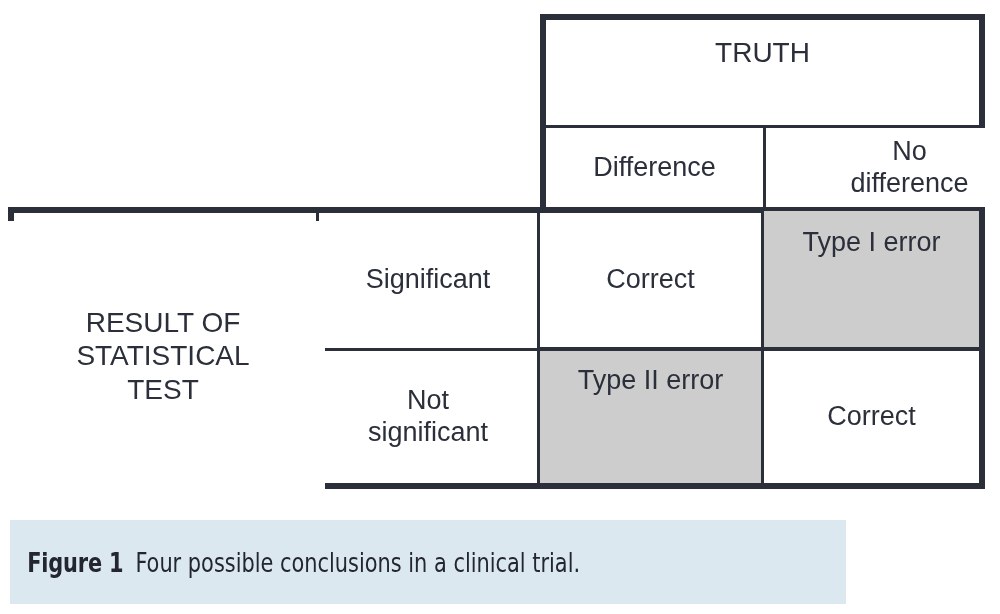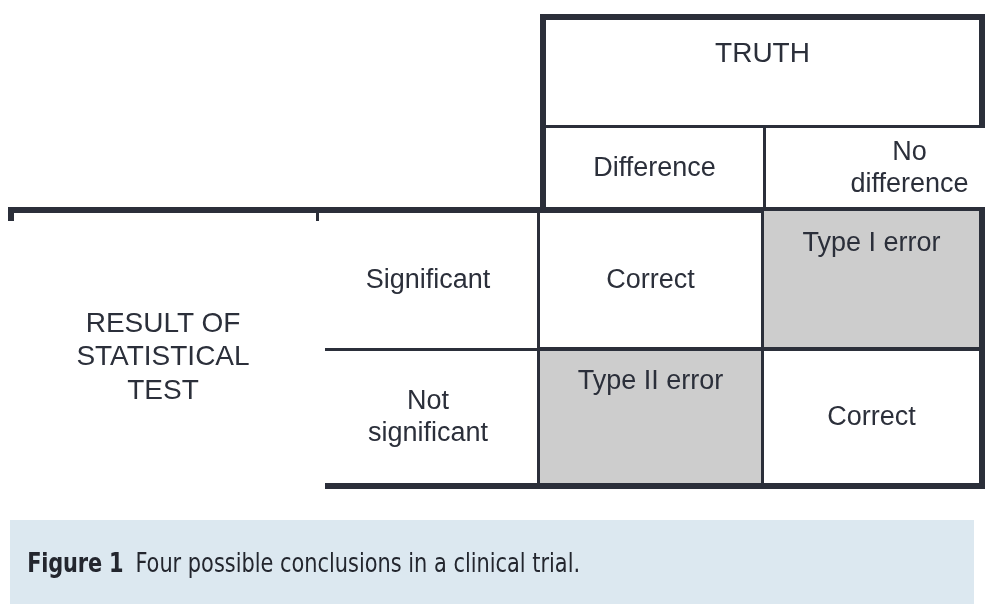--- a/index.html
+++ b/index.html
@@ -48,21 +48,21 @@
   .rule.thick-h { height: 6px; }
   .rule.thick-v { width: 6px; }
   .rule.thin-h  { height: 3px; }
   .rule.thin-v  { width: 3px; }
 
   
   #caption-band {
     position: absolute;
     left: 10px;
     top: 520px;
-    width: 964px;
+    width: 836px;
     height: 84px;
     background: #dce8f0;
     display: flex;
     align-items: center;
   }
   #caption-text {
     padding-left: 20px;
     font-size: 27px;
     color: #23262e;
     font-family: "DejaVu Sans Condensed", "Liberation Sans Narrow", "Liberation Sans", sans-serif;

